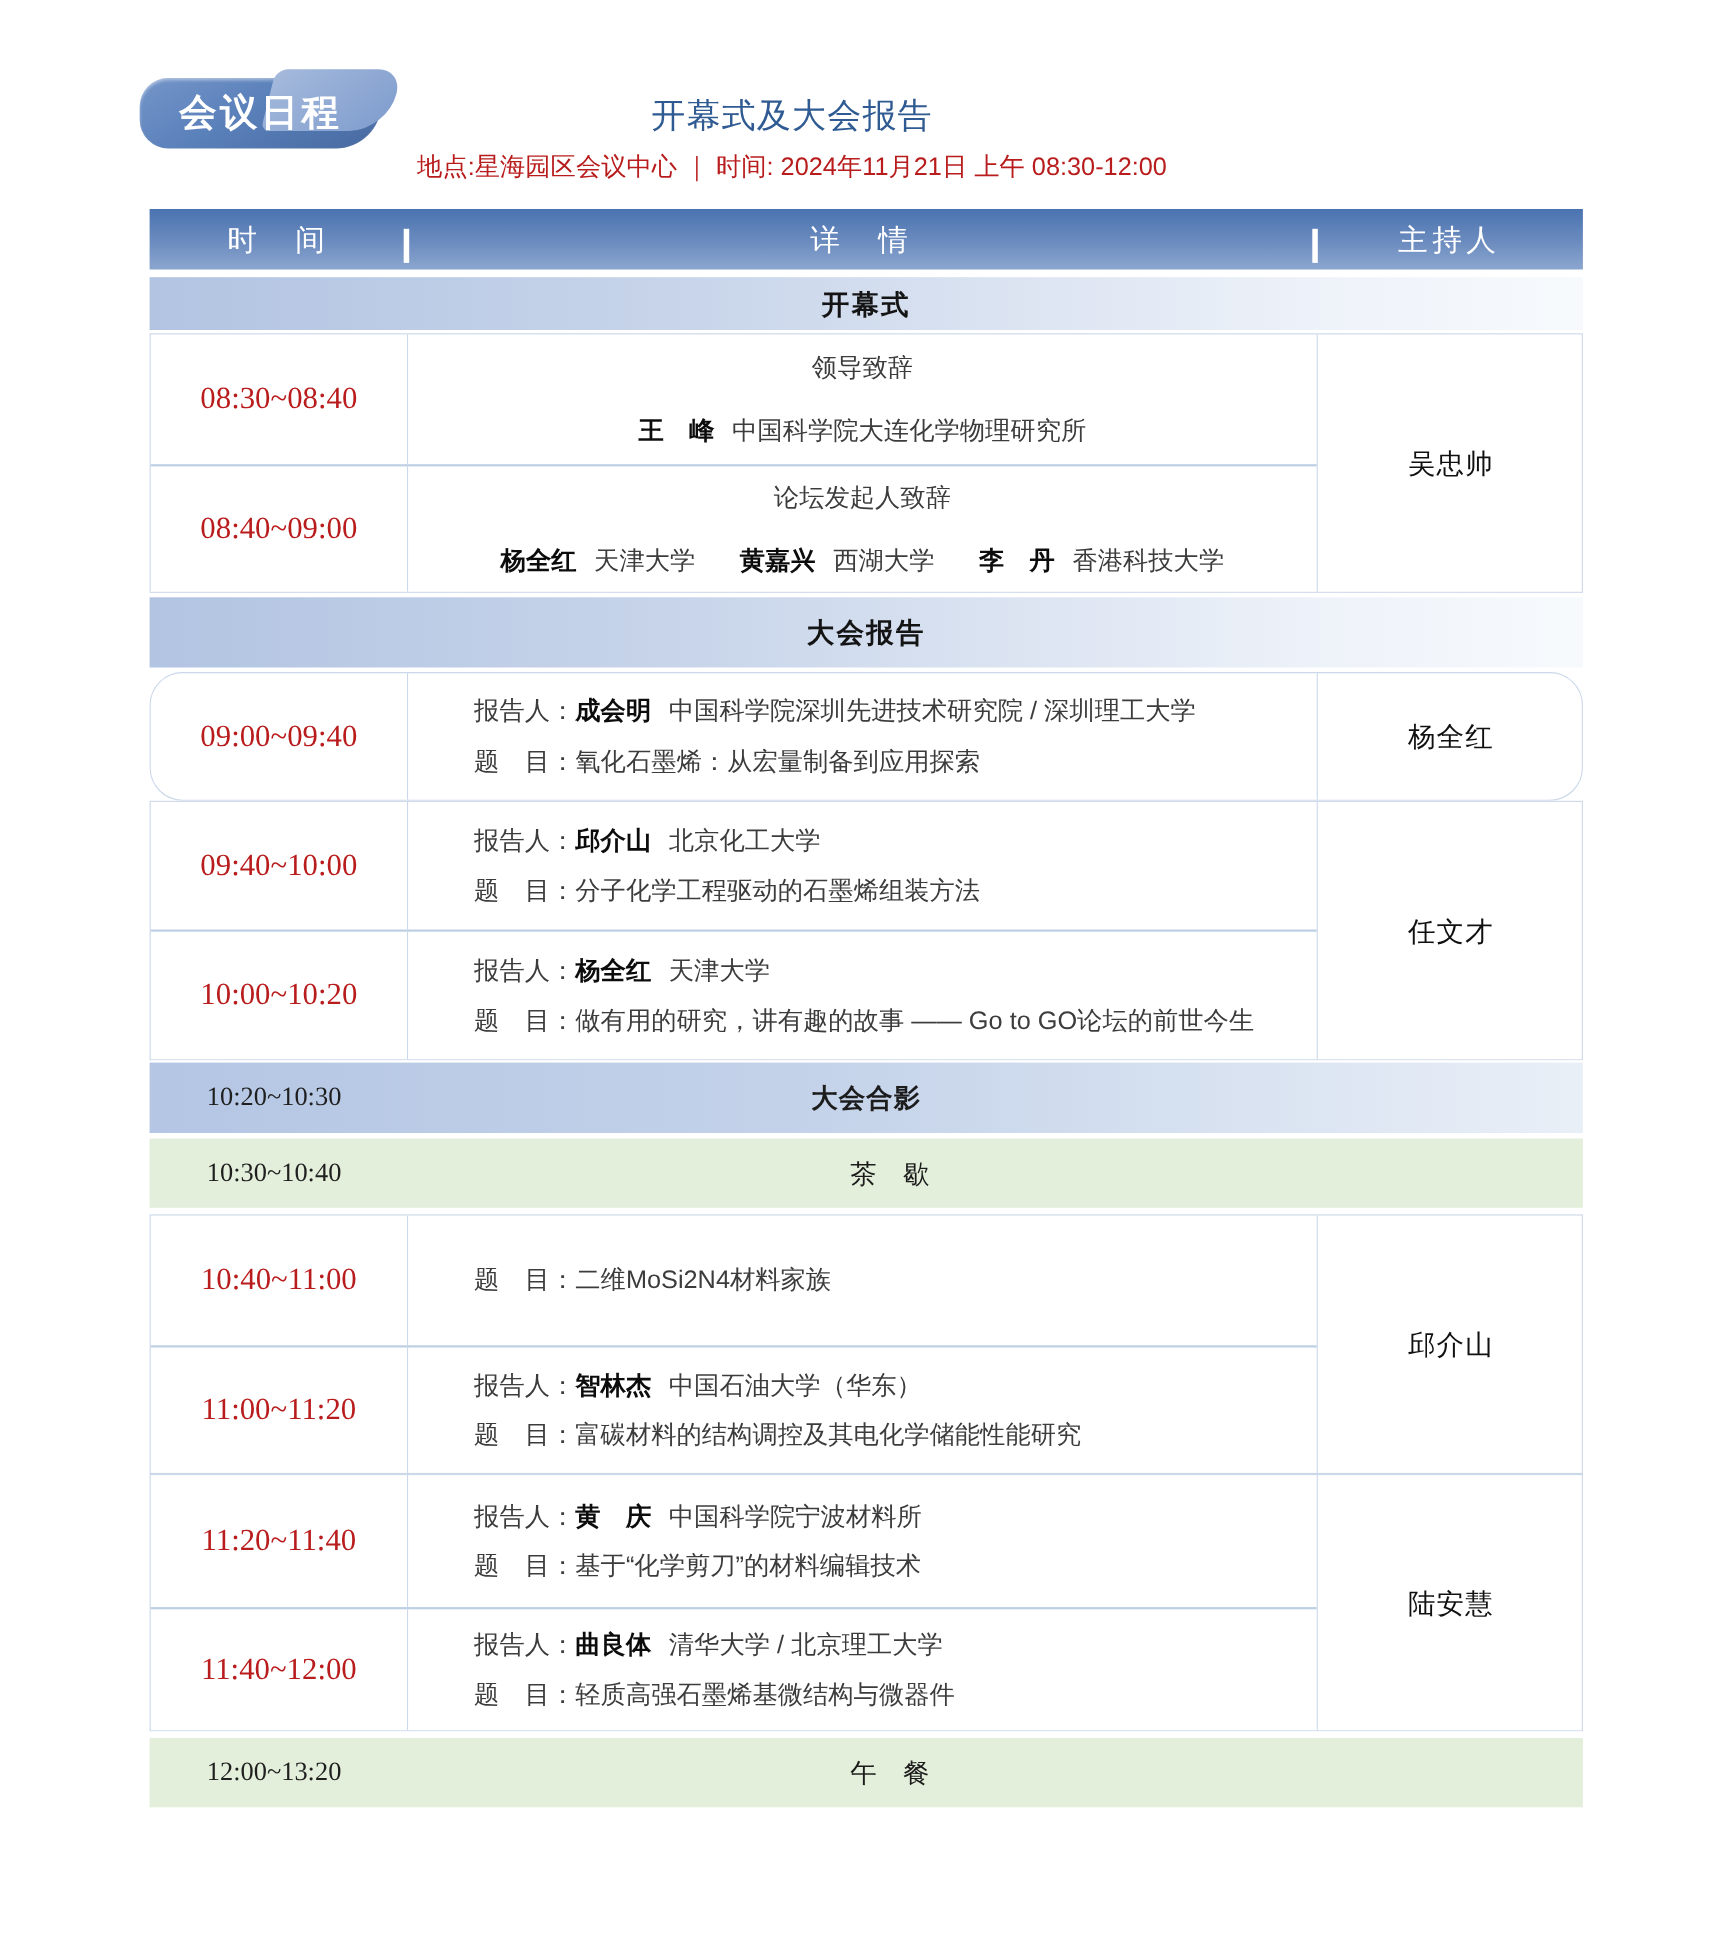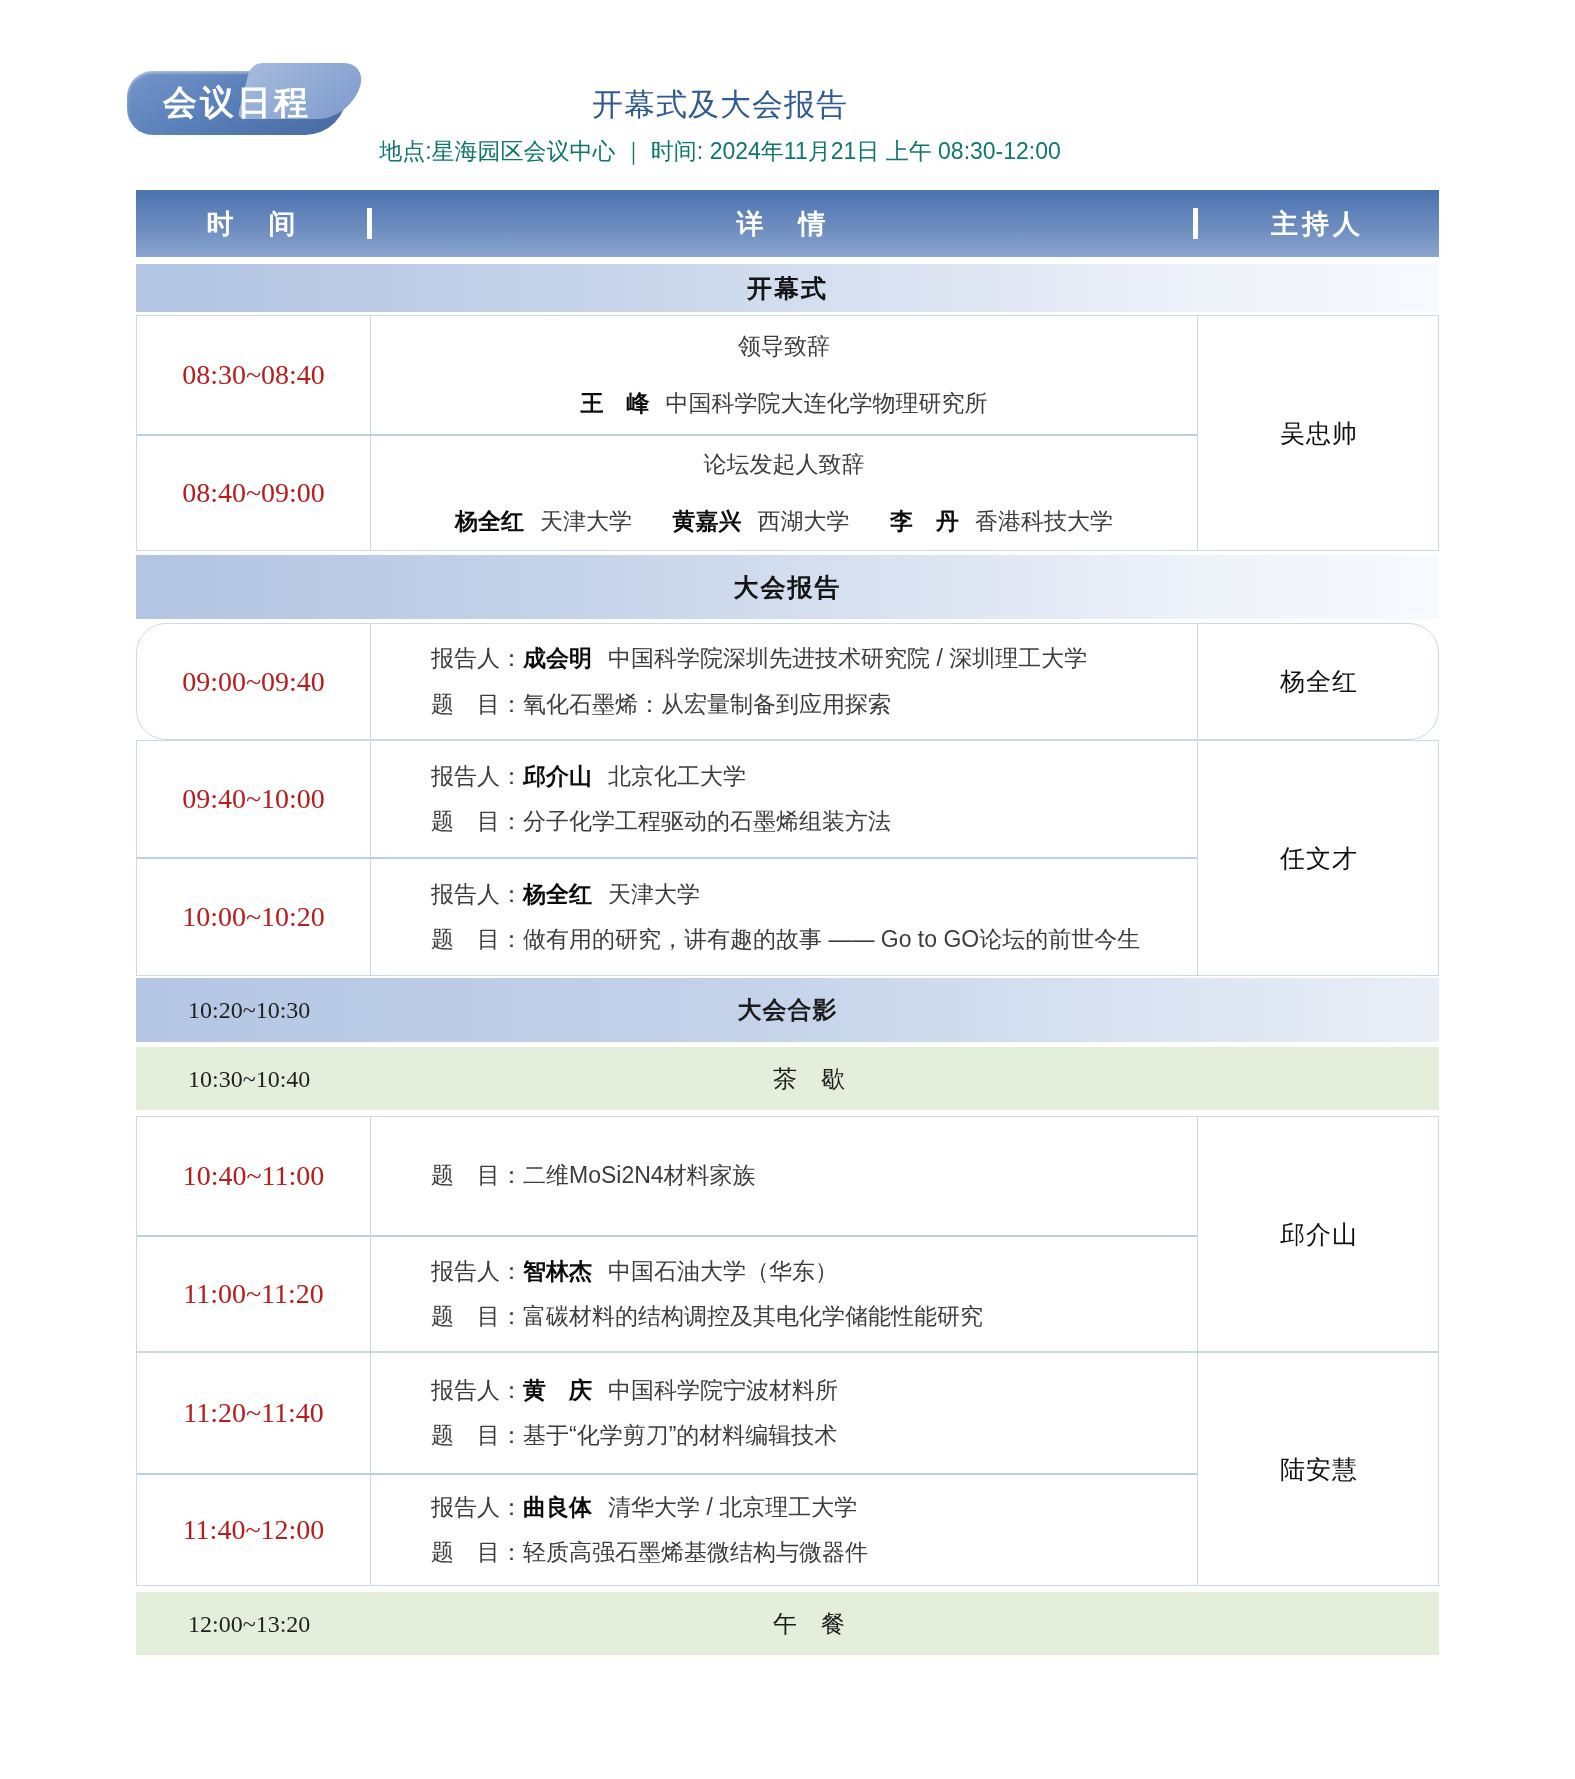--- a/index.html
+++ b/index.html
@@ -32,32 +32,32 @@
   }
 
   
   .titles {
     position: absolute; left: 365px; top: 84px; width: 710px; text-align: center;
   }
   .page-title {
     font-size: 31px; font-weight: normal; color: #2f5b92; letter-spacing: 1px;
   }
   .page-subtitle {
-    margin-top: 10px; font-size: 23px; font-weight: 500; color: #0f766e;
+    margin-top: 10px; font-size: 23px; font-weight: 500; color: #b91c1c;
   }
 
   
   .sched { position: absolute; left: 136px; top: 190px; width: 1303px; }
 
   .thead {
-    position: relative; height: 67px;
+    position: relative; height: 55px;
     display: grid; grid-template-columns: 234px 826px 243px;
     align-items: center; text-align: center;
     background: linear-gradient(180deg, #4a73b0 0%, #6c8cbf 55%, #8ba6cf 100%);
-    color: #ffffff; font-size: 27px; font-weight: 700; letter-spacing: 4px;
+    color: #ffffff; font-size: 27px; font-weight: 400; letter-spacing: 4px;
   }
   .vsep { position: absolute; top: 18px; width: 5px; height: 31px; background: #ffffff; }
   .vsep.v1 { left: 231px; } .vsep.v2 { left: 1057px; }
 
   .spacer { background: #fff; }
   .sp7 { height: 7px; } .sp3 { height: 3px; } .sp4 { height: 4px; }
   .sp2 { height: 2px; } .sp5 { height: 5px; } .sp6 { height: 6px; }
 
   .band {
     height: 48px; display: flex; align-items: center; justify-content: center;

